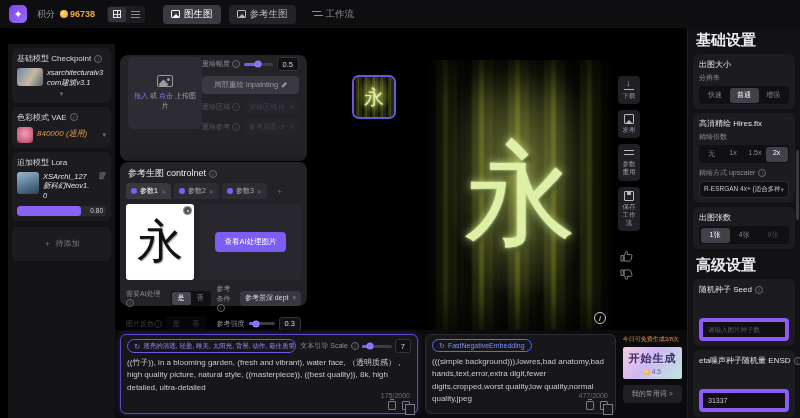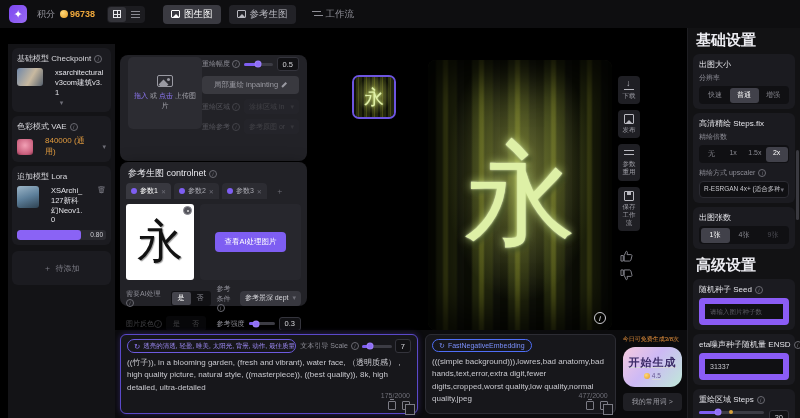--- a/index.html
+++ b/index.html
@@ -30,21 +30,21 @@
   .micon.pic:after { content:""; position:absolute; left:1px; bottom:0; border-left:3px solid transparent; border-right:3px solid transparent; border-bottom:3px solid currentColor; }
   .micon.flow { border:none; width:10px; }
   .micon.flow:before { content:""; position:absolute; top:1px; left:0; width:9px; border-top:1.5px solid currentColor; }
   .micon.flow:after { content:""; position:absolute; top:5px; left:2px; width:9px; border-top:1.5px solid currentColor; }
 
   
   .lsb { position:absolute; left:8px; top:44px; width:107px; height:390px; background:#131316; z-index:20; }
   .lcard { background:#1b1b20; border-radius:6px; margin:4px 4px 0 4px; padding:5px; }
   .lhdr { font-size:8px; color:#d9d9de; display:flex; align-items:center; gap:3px; margin-bottom:4px; white-space:nowrap; }
   .info { display:inline-flex; width:8px; height:8px; border:1px solid #6a6a72; border-radius:50%; color:#6a6a72; font-size:6px; align-items:center; justify-content:center; flex:none; font-style:italic; }
-  .mrow { display:flex; gap:12px; align-items:flex-start; }
+  .mrow { display:flex; gap:4px; align-items:flex-start;font-style:italic; }
   .thumb { border-radius:3px; flex:none; }
   .thumb.ckpt { width:26px; height:18px; background:linear-gradient(120deg,#6f87a8,#c8b9a0 55%,#55606e); }
   .thumb.vae { width:16px; height:16px; background:radial-gradient(circle at 50% 40%,#f2a0b5,#c95f7d 70%,#7c2f45); }
   .thumb.lora { width:22px; height:22px; background:linear-gradient(160deg,#9db6c8,#5d7f9a 50%,#2e4252); }
   .mname { font-size:7.5px; color:#e3e3e8; line-height:1.3; word-break:break-all; }
   .mname.orange { color:#e09a3e; font-size:8px; }
   .caret { color:#6f6f78; font-size:7px; }
   .center-caret { text-align:center; color:#6f6f78; font-size:7px; margin-top:2px; }
   .trash-s { color:#7b7b84; font-size:7px; margin-left:auto; }
   .lslider { display:flex; align-items:center; margin-top:5px; background:#2a2a30; border-radius:3px; height:10px; overflow:hidden; position:relative; }
@@ -145,41 +145,41 @@
   .scale-row { margin-left:auto; display:flex; align-items:center; gap:3px; font-size:7px; color:#8e8e97; white-space:nowrap; }
   .scale-row .slider { width:30px; flex:none; }
   .ptext { font-size:8px; color:#c9c9cf; line-height:1.55; margin-top:4px; height:44px; overflow:hidden; }
   .pmeta { position:absolute; right:7px; bottom:14px; font-size:7px; color:#6f6f78; }
   .picons { position:absolute; right:7px; bottom:3px; display:flex; gap:6px; align-items:center; }
   .ticon { width:8px; height:9px; border:1px solid #7b7b84; border-radius:1px; position:relative; }
   .ticon.trash:before { content:""; position:absolute; top:-3px; left:1px; width:4px; border-top:1.5px solid #7b7b84; }
   .ticon.copy:after { content:""; position:absolute; left:2px; top:2px; width:8px; height:9px; border:1px solid #7b7b84; background:#17171b; }
   .gen-col { width:60px; display:flex; flex-direction:column; }
   .quota { font-size:6px; color:#e8923c; white-space:nowrap; margin:1px 0 3px 0; }
-  .genbtn { height:40px; border-radius:12px; background:linear-gradient(130deg,#f6cade 0%,#cdb9f5 45%,#bfe9d8 100%); display:flex; flex-direction:column; align-items:center; justify-content:center; gap:2px;text-decoration:underline; }
+  .genbtn { height:32px; border-radius:2px; background:linear-gradient(130deg,#f6cade 0%,#cdb9f5 45%,#bfe9d8 100%); display:flex; flex-direction:column; align-items:center; justify-content:center; gap:2px;text-decoration:underline; }
   .genbtn .t { font-size:11px; font-weight:bold; color:#3a2a66; letter-spacing:1px; }
   .genbtn .cost { display:flex; align-items:center; gap:2px; font-size:6.5px; color:#6a5a96; }
   .coin-s { width:6px; height:6px; border-radius:50%; background:radial-gradient(circle at 35% 35%,#ffd97a,#e69b22); }
   .words-btn { margin-top:6px; background:#1f1f24; border-radius:4px; font-size:7px; color:#9a9aa2; text-align:center; padding:4px 0; white-space:nowrap; }
 
   
   .rsb { position:absolute; left:687px; top:0; width:113px; height:418px; background:#121214; z-index:25; border-left:1px solid #1e1e22; overflow:hidden; }
   .rtabs { display:flex; height:24px; align-items:center; border-bottom:1px solid #242428; }
   .rtab { flex:1; text-align:center; font-size:8.5px; color:#8a8a92; }
   .rtab.active { color:#fff; font-weight:bold; }
   .sec-hdr { font-size:15px; font-weight:bold; color:#ececf1; margin:7px 8px 4px 8px; }
   .rcard { background:#1b1b20; border-radius:6px; margin:4px 5px; padding:5px 6px; }
   .rtitle { font-size:8px; color:#e3e3e8; display:flex; align-items:center; gap:3px; margin-bottom:3px; white-space:nowrap; }
   .rsub { font-size:7px; color:#8e8e97; margin:2px 0 3px 0; }
   .seg { display:flex; background:#101013; border-radius:4px; padding:1.5px; }
   .seg .opt { flex:1; text-align:center; font-size:7px; color:#8a8a92; padding:2.5px 0; border-radius:3px; white-space:nowrap; }
   .seg .opt.sel { background:#41414a; color:#fff; }
   .seg .opt.dis { color:#4b4b52; }
   .rdd { background:#101013; border:1px solid #2c2c33; border-radius:4px; font-size:6.5px; color:#c9c9cf; padding:3px 4px; display:flex; justify-content:space-between; align-items:center; white-space:nowrap; overflow:hidden; margin-top:2px; }
-  .rinput { background:#101013; border:6px solid #8b5cf6; border-radius:4px; font-size:7px; color:#c9c9cf; padding:4px 5px; margin-top:0; width:100%; font-family:inherit; }
+  .rinput { background:#101013; border:4px solid #8b5cf6; border-radius:4px; font-size:7px; color:#c9c9cf; padding:4px 5px; margin-top:20px; width:100%; font-family:inherit; }
   .rinput::placeholder { color:#5c5c64; font-size:6.5px; }
   .sl-row { display:flex; align-items:center; gap:5px; margin-top:5px; }
   .sl-wrap { flex:1; position:relative; }
   .sl-marks { display:flex; font-size:6px; color:#6f6f78; margin-top:3px; position:relative; height:7px; }
   .sl-marks .m50 { position:absolute; left:46%; }
   .sl-marks .m100 { position:absolute; right:0; }
   .rsb-scroll { position:absolute; right:1px; top:150px; width:3px; height:70px; background:#3a3a40; border-radius:2px; }
 </style>
 </head>
 <body>
@@ -486,21 +486,21 @@
       <div class="rtitle">出图大小</div>
       <div class="rsub">分辨率</div>
       <div class="seg">
         <span class="opt">快速</span>
         <span class="opt sel">普通</span>
         <span class="opt">增强</span>
       </div>
     </div>
 
     <div class="rcard">
-      <div class="rtitle">高清精绘 Steps.fix</div>
+      <div class="rtitle">高清精绘 Hires.fix</div>
       <div class="rsub">精绘倍数</div>
       <div class="seg">
         <span class="opt">无</span>
         <span class="opt">1x</span>
         <span class="opt">1.5x</span>
         <span class="opt sel">2x</span>
       </div>
       <div class="rsub" style="margin-top:5px;display:flex;align-items:center;gap:3px;">
         <span>精绘方式 upscaler</span>
         <span class="info">i</span>

